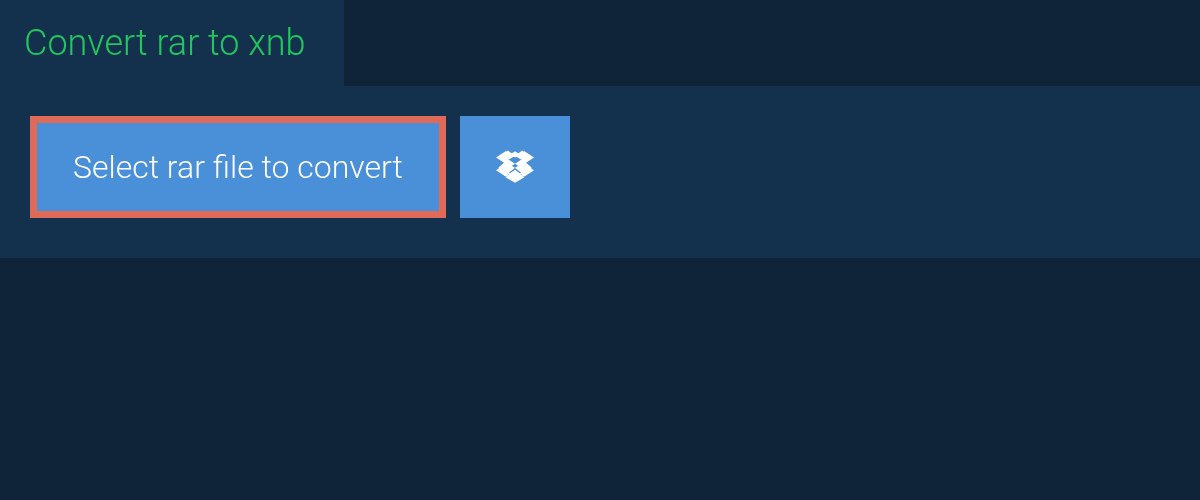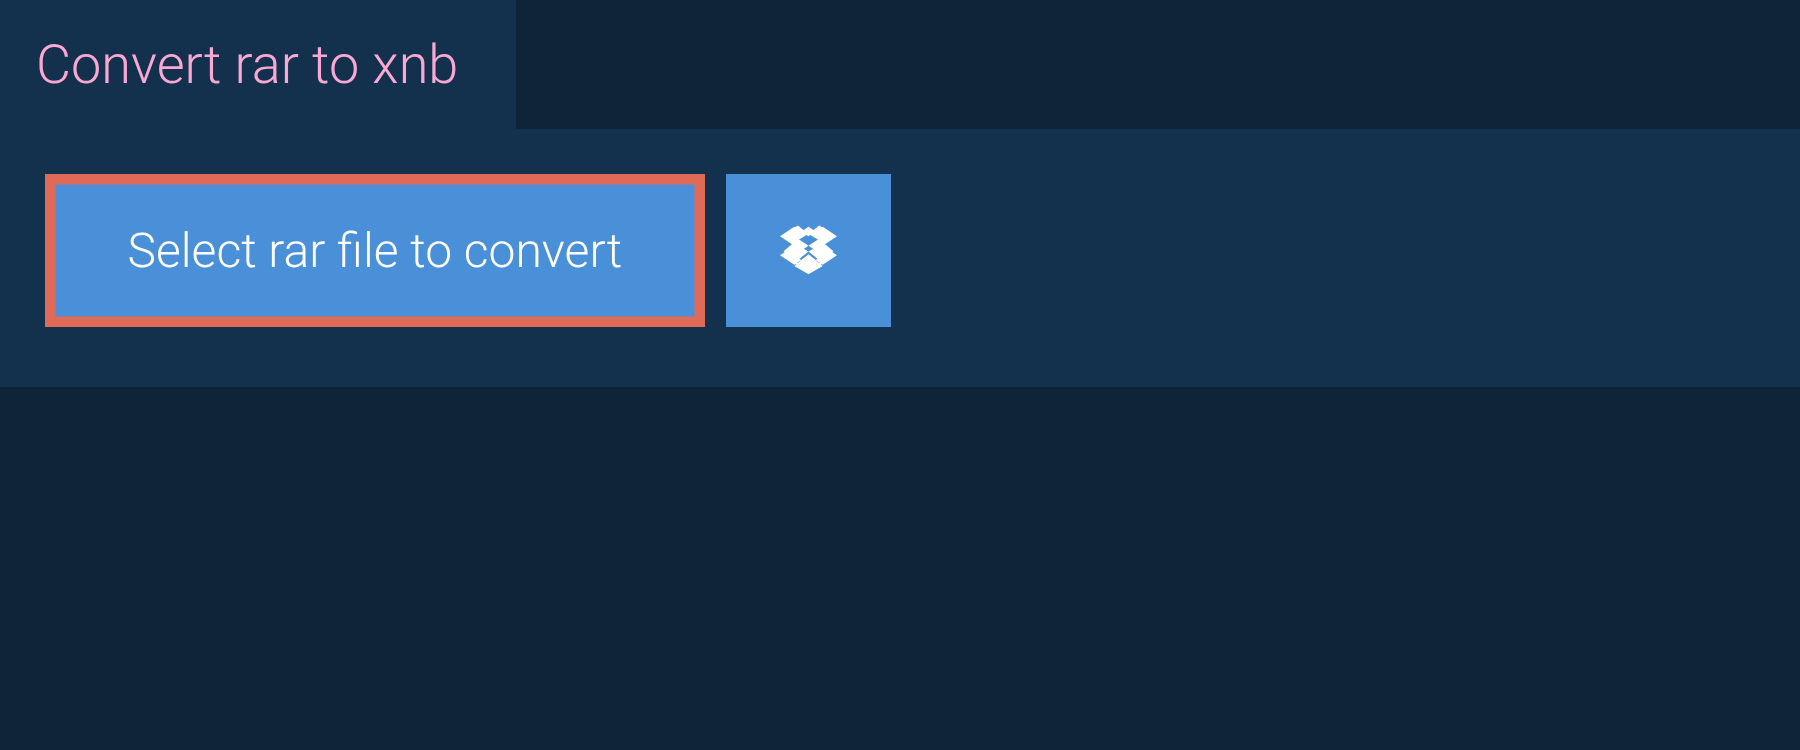--- a/index.html
+++ b/index.html
@@ -12,21 +12,21 @@
       height: 500px;
       background: #0f2438;
       font-family: -apple-system, BlinkMacSystemFont, "Segoe UI", Roboto, "Helvetica Neue", Arial, sans-serif;
       overflow: hidden;
     }
     .tab-container {
       display: flex;
     }
     .tab {
       background: #13314c;
-      color: #f9a8d4;
+      color: #22c55e;
       font-size: 36px;
       font-weight: 300;
       padding: 22px 38px 22px 24px;
       display: inline-block;
     }
     .panel {
       background: #13314c;
       width: 100%;
       padding: 30px 30px 40px 30px;
     }
@@ -34,21 +34,21 @@
       display: flex;
       gap: 14px;
       align-items: stretch;
     }
     .select-button {
       background: #4a90d9;
       border: 7px solid #e06a58;
       color: #ffffff;
       font-size: 32px;
       font-weight: 300;
-      padding: 25px 48px;
+      padding: 25px 36px;
       cursor: pointer;
       display: flex;
       align-items: center;
       justify-content: center;
       white-space: nowrap;
       text-align: center;
     }
     .dropbox-button {
       background: #4a90d9;
       width: 110px;

